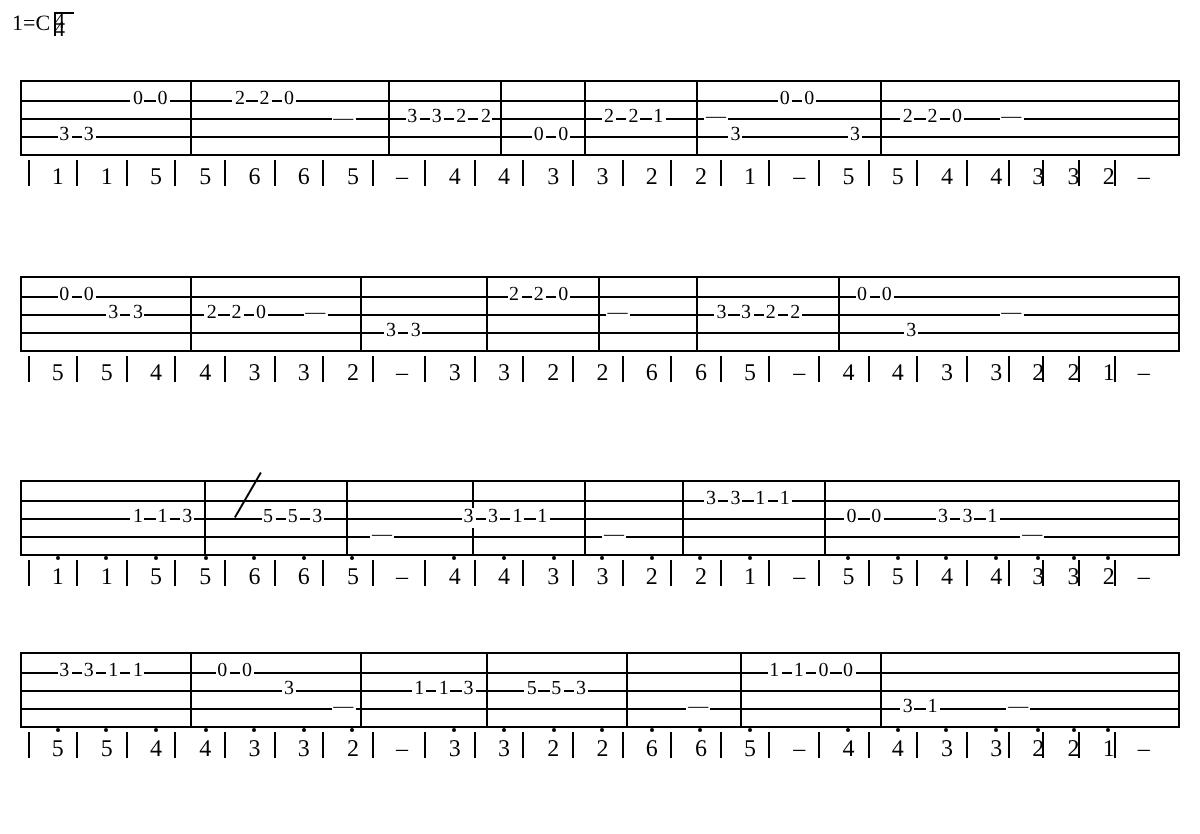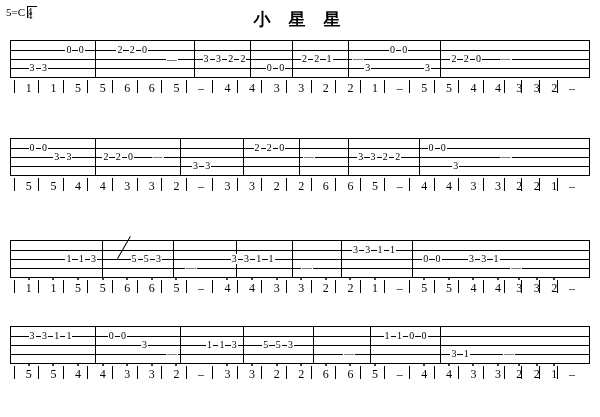--- a/index.html
+++ b/index.html
@@ -35,29 +35,28 @@
 
   .annot{position:absolute;font-size:10.5px;font-family:"DejaVu Sans",sans-serif;}
   .annot-line{position:absolute;width:0;border-left:1px solid #000;transform:rotate(30deg);transform-origin:top left;}
 </style>
 </head>
 <body>
 
 <div class="page">
 
   <div class="key">
-    <span>5=C</span>
+    <span>1=C</span>
     <span class="frac">
       <span class="num">4</span>
       <span class="bar"></span>
       <span class="den">4</span>
     </span>
   </div>
 
-  <div class="title">小 星 星</div>
 
   <div id="systems-root">
       <div class="system" style="top: 40px;">
         <div class="staff">
           <div class="line l1"></div>
           <div class="line l2"></div>
           <div class="line l3"></div>
           <div class="bar" style="left: 84.3636px;"></div>
           <div class="bar" style="left: 182.788px;"></div>
           <div class="bar" style="left: 239.03px;"></div>

